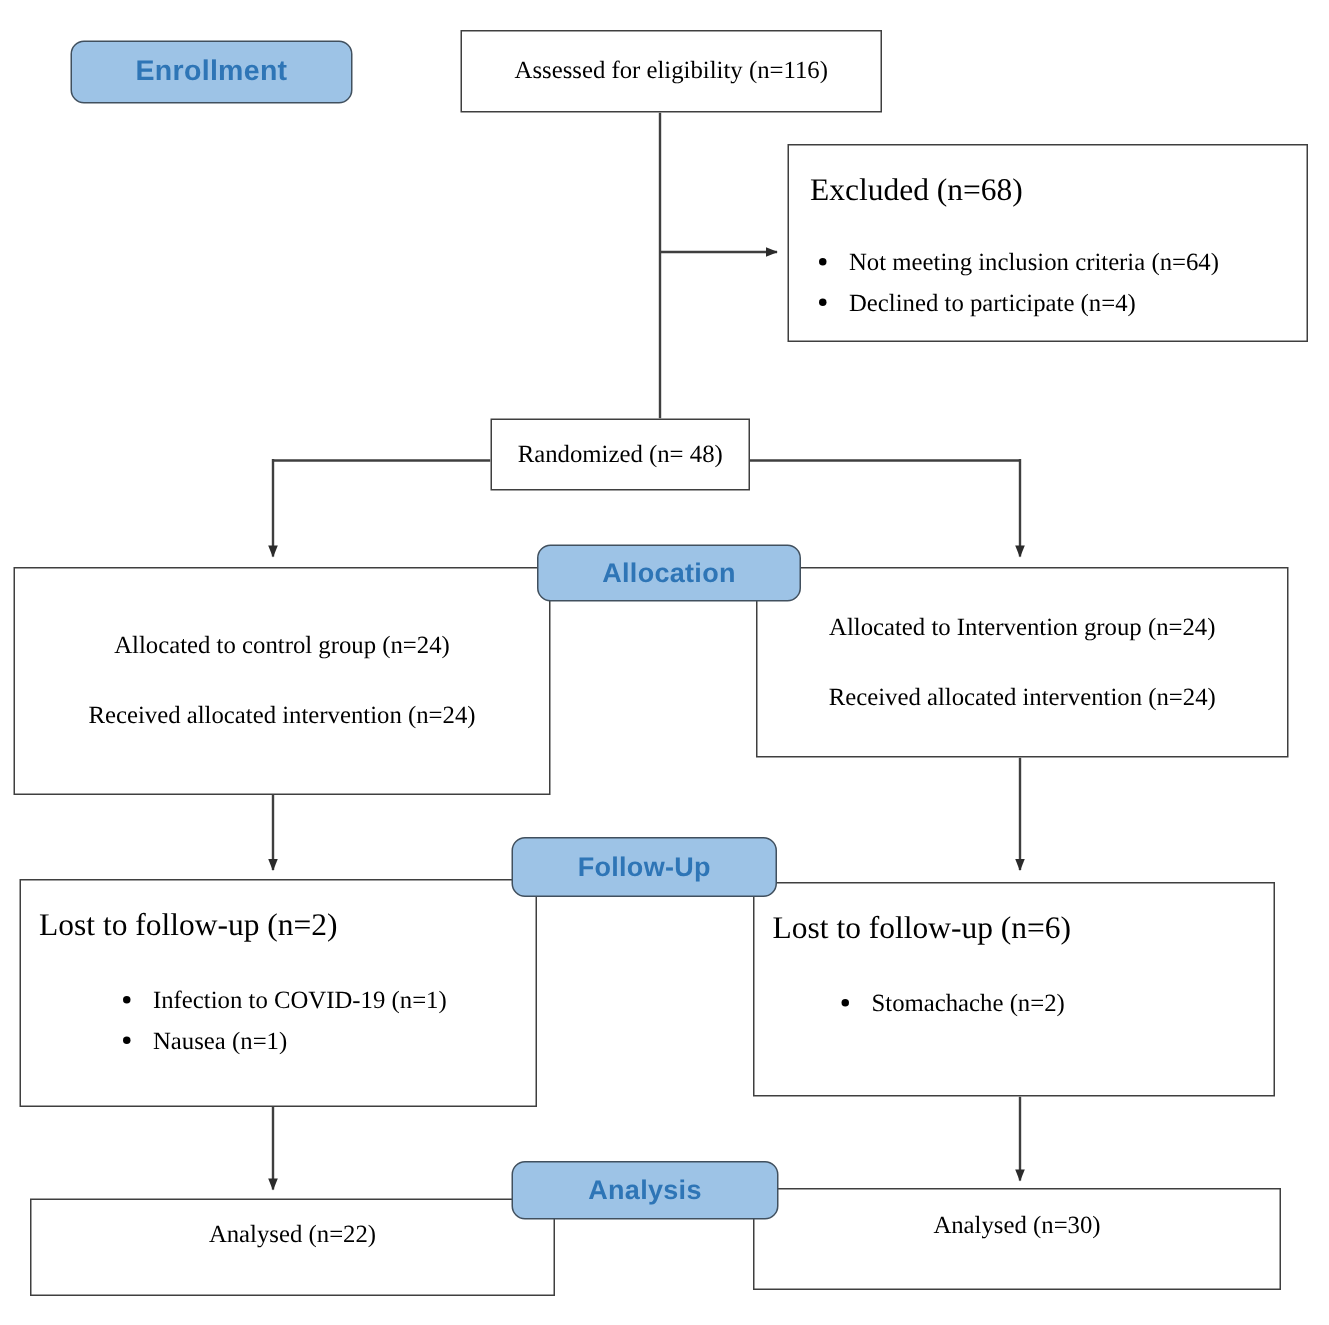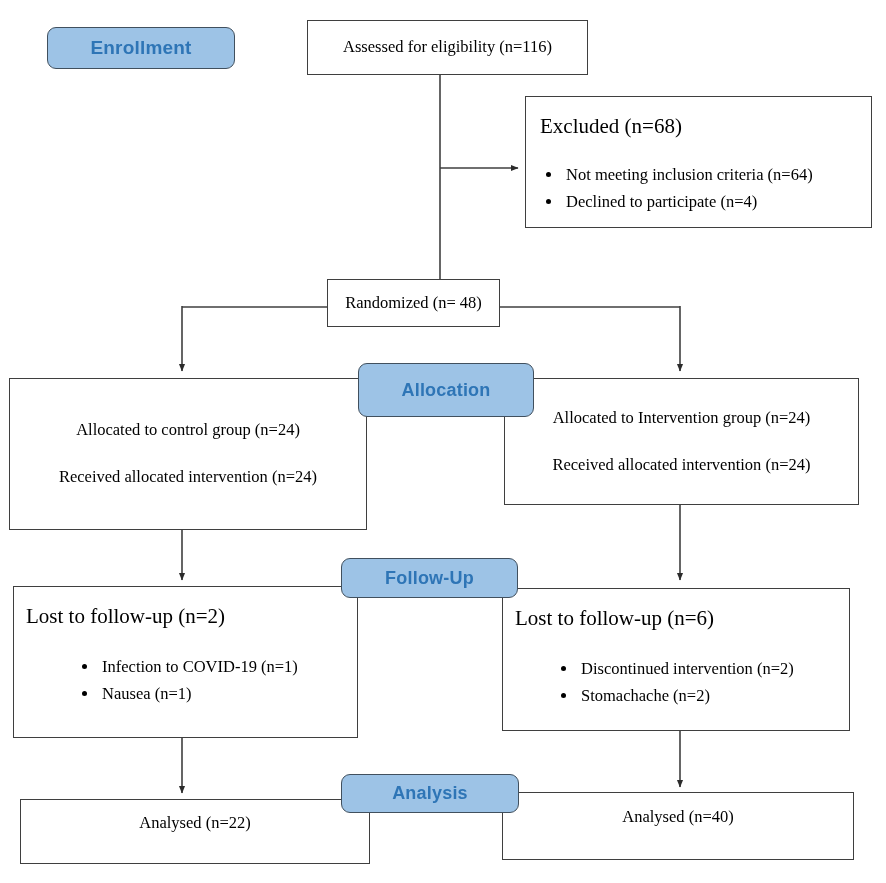--- a/index.html
+++ b/index.html
@@ -129,21 +129,21 @@
     <line x1="680" y1="505" x2="680" y2="580" stroke="#3f3f3f" stroke-width="1.6" marker-end="url(#arrowhead)"></line>
 
     <line x1="182" y1="738" x2="182" y2="793" stroke="#3f3f3f" stroke-width="1.6" marker-end="url(#arrowhead)"></line>
     <line x1="680" y1="731" x2="680" y2="787" stroke="#3f3f3f" stroke-width="1.6" marker-end="url(#arrowhead)"></line>
   </svg>
 
   <div class="badge" style="left:47px; top:27px; width:188px; height:42px; background:#9DC3E6; color:#2E75B6; font-size:19px;">
     <span>Enrollment</span>
   </div>
 
-  <div class="badge" style="left:358px; top:363px; width:176px; height:54px; background:#9DC3E6; color:#2E75B6; font-size:18px;">
+  <div class="badge" style="left:358px; top:363px; width:176px; height:38px; background:#9DC3E6; color:#2E75B6; font-size:18px;">
     <span>Allocation</span>
   </div>
 
   <div class="badge" style="left:341px; top:774px; width:178px; height:39px; background:#9DC3E6; color:#2E75B6; font-size:18px;">
     <span>Analysis</span>
   </div>
 
   <div class="badge" style="left:341px; top:558px; width:177px; height:40px; background:#9DC3E6; color:#2E75B6; font-size:18px;">
     <span>Follow-Up</span>
   </div>
@@ -178,26 +178,25 @@
     <div class="heading-line">Lost to follow-up (n=2)</div>
     <ul class="bullets" style="margin-top:26px; margin-left:50px;">
       <li>Infection to COVID-19 (n=1)</li>
       <li>Nausea (n=1)</li>
     </ul>
   </div>
 
   <div class="box" style="left:502px; top:588px; width:348px; height:143px; padding:16px 0 0 12px;">
     <div class="heading-line">Lost to follow-up (n=6)</div>
     <ul class="bullets" style="margin-top:26px; margin-left:40px;">
-      <li>Discontinued intervention (n=2)</li>
       <li>Stomachache (n=2)</li>
     </ul>
   </div>
 
   <div class="box" style="left:20px; top:799px; width:350px; height:65px; display:flex; align-items:flex-start; justify-content:center; padding-top:13px;text-align:center;">
     <span class="box-text">Analysed (n=22)</span>
   </div>
 
   <div class="box" style="left:502px; top:792px; width:352px; height:68px; display:flex; align-items:flex-start; justify-content:center; padding-top:14px;">
-    <span class="box-text">Analysed (n=40)</span>
+    <span class="box-text">Analysed (n=30)</span>
   </div>
 
 </div>
 
 </body></html>

